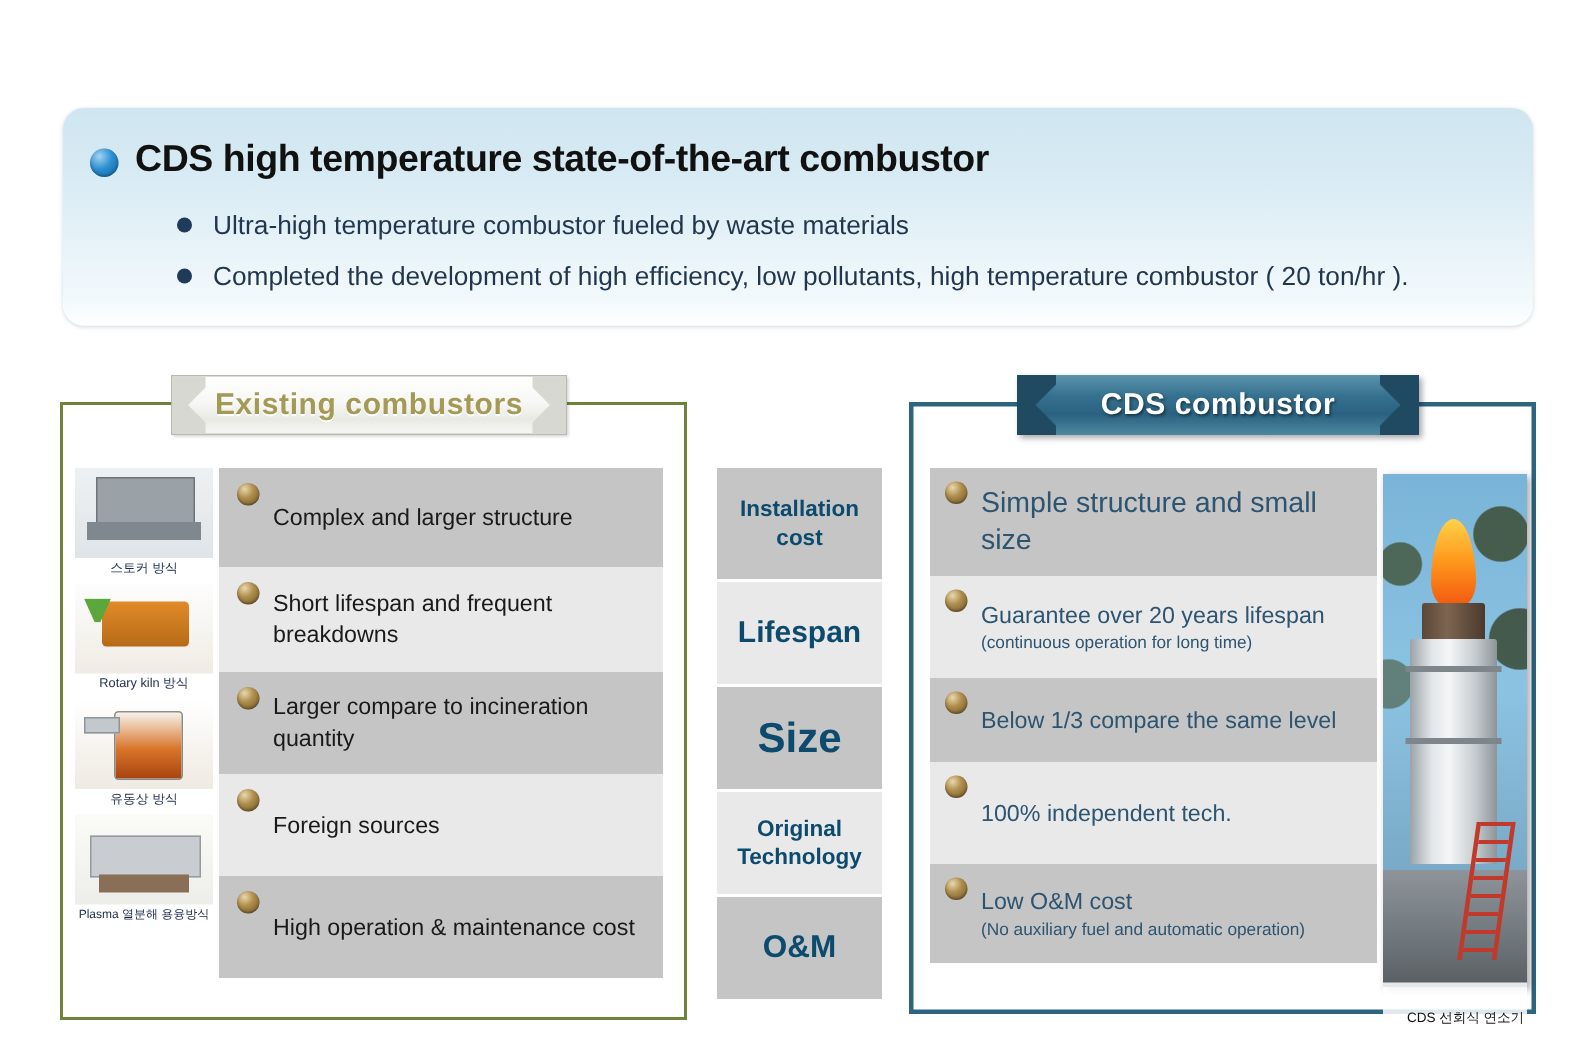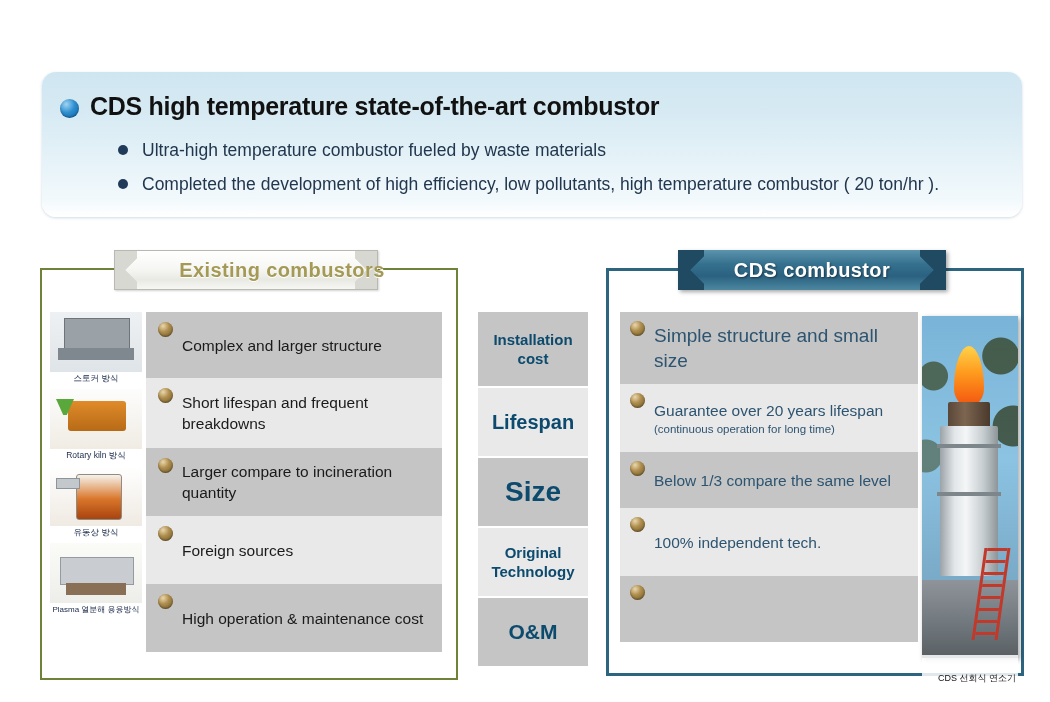--- a/index.html
+++ b/index.html
@@ -43,24 +43,24 @@
     position:absolute;left:40px;top:268px;width:418px;height:412px;
     border:2px solid #6e8239;background:#ffffff;box-sizing:border-box;
   }
   #left-ribbon{
     position:absolute;left:114px;top:250px;width:264px;height:40px;
     background:linear-gradient(180deg,#ffffff 0%,#f7f7f5 45%,#e9e9e4 75%,#f6f6f3 100%);
     border:1px solid #b9b9b2;box-sizing:border-box;
     box-shadow:1px 1px 2px rgba(0,0,0,.18);
   }
   #left-ribbon .rb-text{
-    position:absolute;left:12px;top:0;width:100%;height:100%;
+    position:absolute;left:0;top:0;width:100%;height:100%;
     display:flex;align-items:center;justify-content:center;
     font-size:20px;font-weight:bold;color:#a49a55;
-    text-shadow:0 1px 0 #ffffff;letter-spacing:.4px;padding-left:24px;
+    text-shadow:0 1px 0 #ffffff;letter-spacing:.4px;
   }
   #left-ribbon .bevel-l,#left-ribbon .bevel-r{
     position:absolute;top:0;width:22px;height:100%;
   }
   #left-ribbon .bevel-l{left:0;background:
      linear-gradient(135deg,#d8d8d2 0%,#d8d8d2 48%,transparent 50%),
      linear-gradient(45deg,#d8d8d2 0%,#d8d8d2 48%,transparent 50%);}
   #left-ribbon .bevel-r{right:0;background:
      linear-gradient(-135deg,#d8d8d2 0%,#d8d8d2 48%,transparent 50%),
      linear-gradient(-45deg,#d8d8d2 0%,#d8d8d2 48%,transparent 50%);}
@@ -280,20 +280,24 @@
   <div class="row alt0" style="height:56px">
     <span class="bullet"></span>
     <span class="rtext">Below 1/3 compare the same level</span>
   </div>
   <div class="row alt1" style="height:68px">
     <span class="bullet"></span>
     <span class="rtext">100% independent tech.</span>
   </div>
   <div class="row alt0" style="height:66px">
     <span class="bullet"></span>
+    <span class="rtext">
+      <span>Low O&amp;M cost</span>
+      <span class="sub-note">(No auxiliary fuel and automatic operation)</span>
+    </span>
   </div>
 </div>
 
 <div id="photo">
   <span class="trees"></span>
   <span class="flame"></span>
   <span class="cap-ring"></span>
   <span class="stack"></span>
   <span class="base"></span>
   <span class="ladder"></span>

